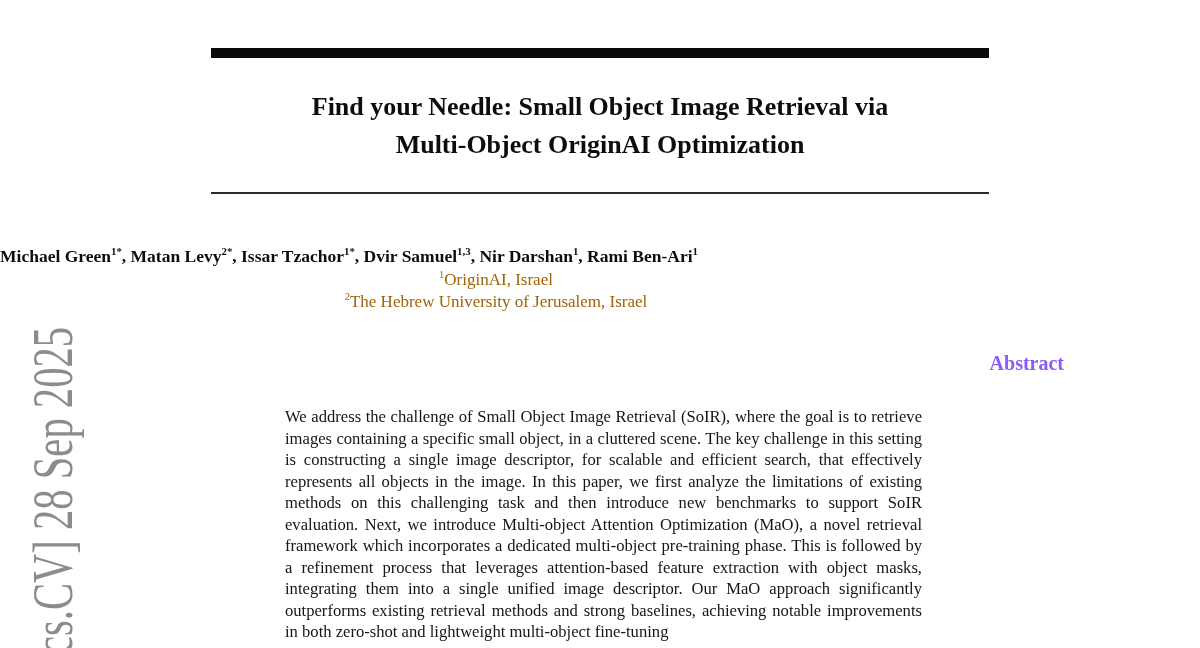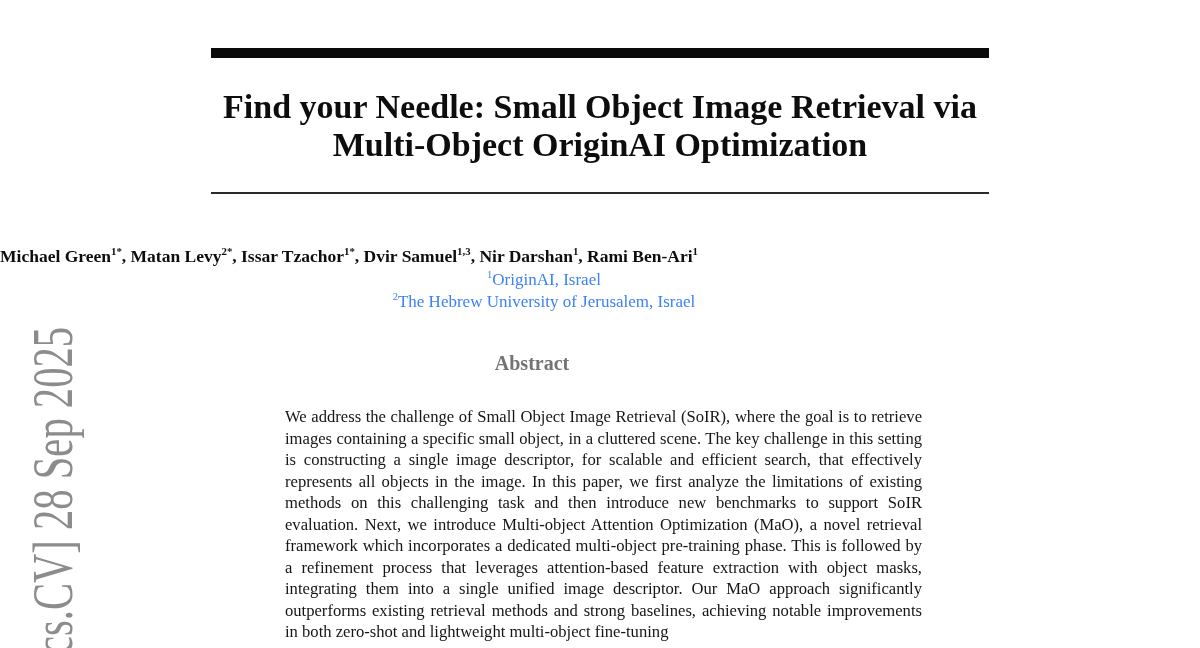--- a/index.html
+++ b/index.html
@@ -45,21 +45,21 @@
     height: 2px;
     background: #2a2a2a;
   }
   .title {
     position: absolute;
     left: 0;
     top: 88px;
     width: 1200px;
     text-align: center;
     font-weight: bold;
-    font-size: 34px;
+    font-size: 26px;
     line-height: 38px;
     color: #0d0d0d;
   }
   .authors {
     position: absolute;
     left: 0;
     top: 244px;
     width: 1200px;
     text-align: left;
     font-weight: bold;
@@ -73,36 +73,35 @@
     line-height: 0;
   }
   .affiliations {
     position: absolute;
     left: 0;
     top: 269px;
     width: 992px;
     text-align: center;
     font-size: 17px;
     line-height: 22px;
-    color: #3b82f6;
-    padding-left: 48px;
+    color: #a16207;
   }
   .affiliations sup {
     font-size: 62%;
     line-height: 0;
   }
   .abstract-heading {
     position: absolute;
     left: 0;
     top: 352px;
     width: 1064px;
-    text-align: center;
+    text-align: right;
     font-weight: bold;
     font-size: 20px;
-    color: #737373;
+    color: #8b5cf6;
   }
   .abstract-body {
     position: absolute;
     left: 281px;
     top: 402px;
     width: 637px;
     font-size: 16.6px;
     line-height: 21.5px;
     text-align: justify;
     color: #151515;

